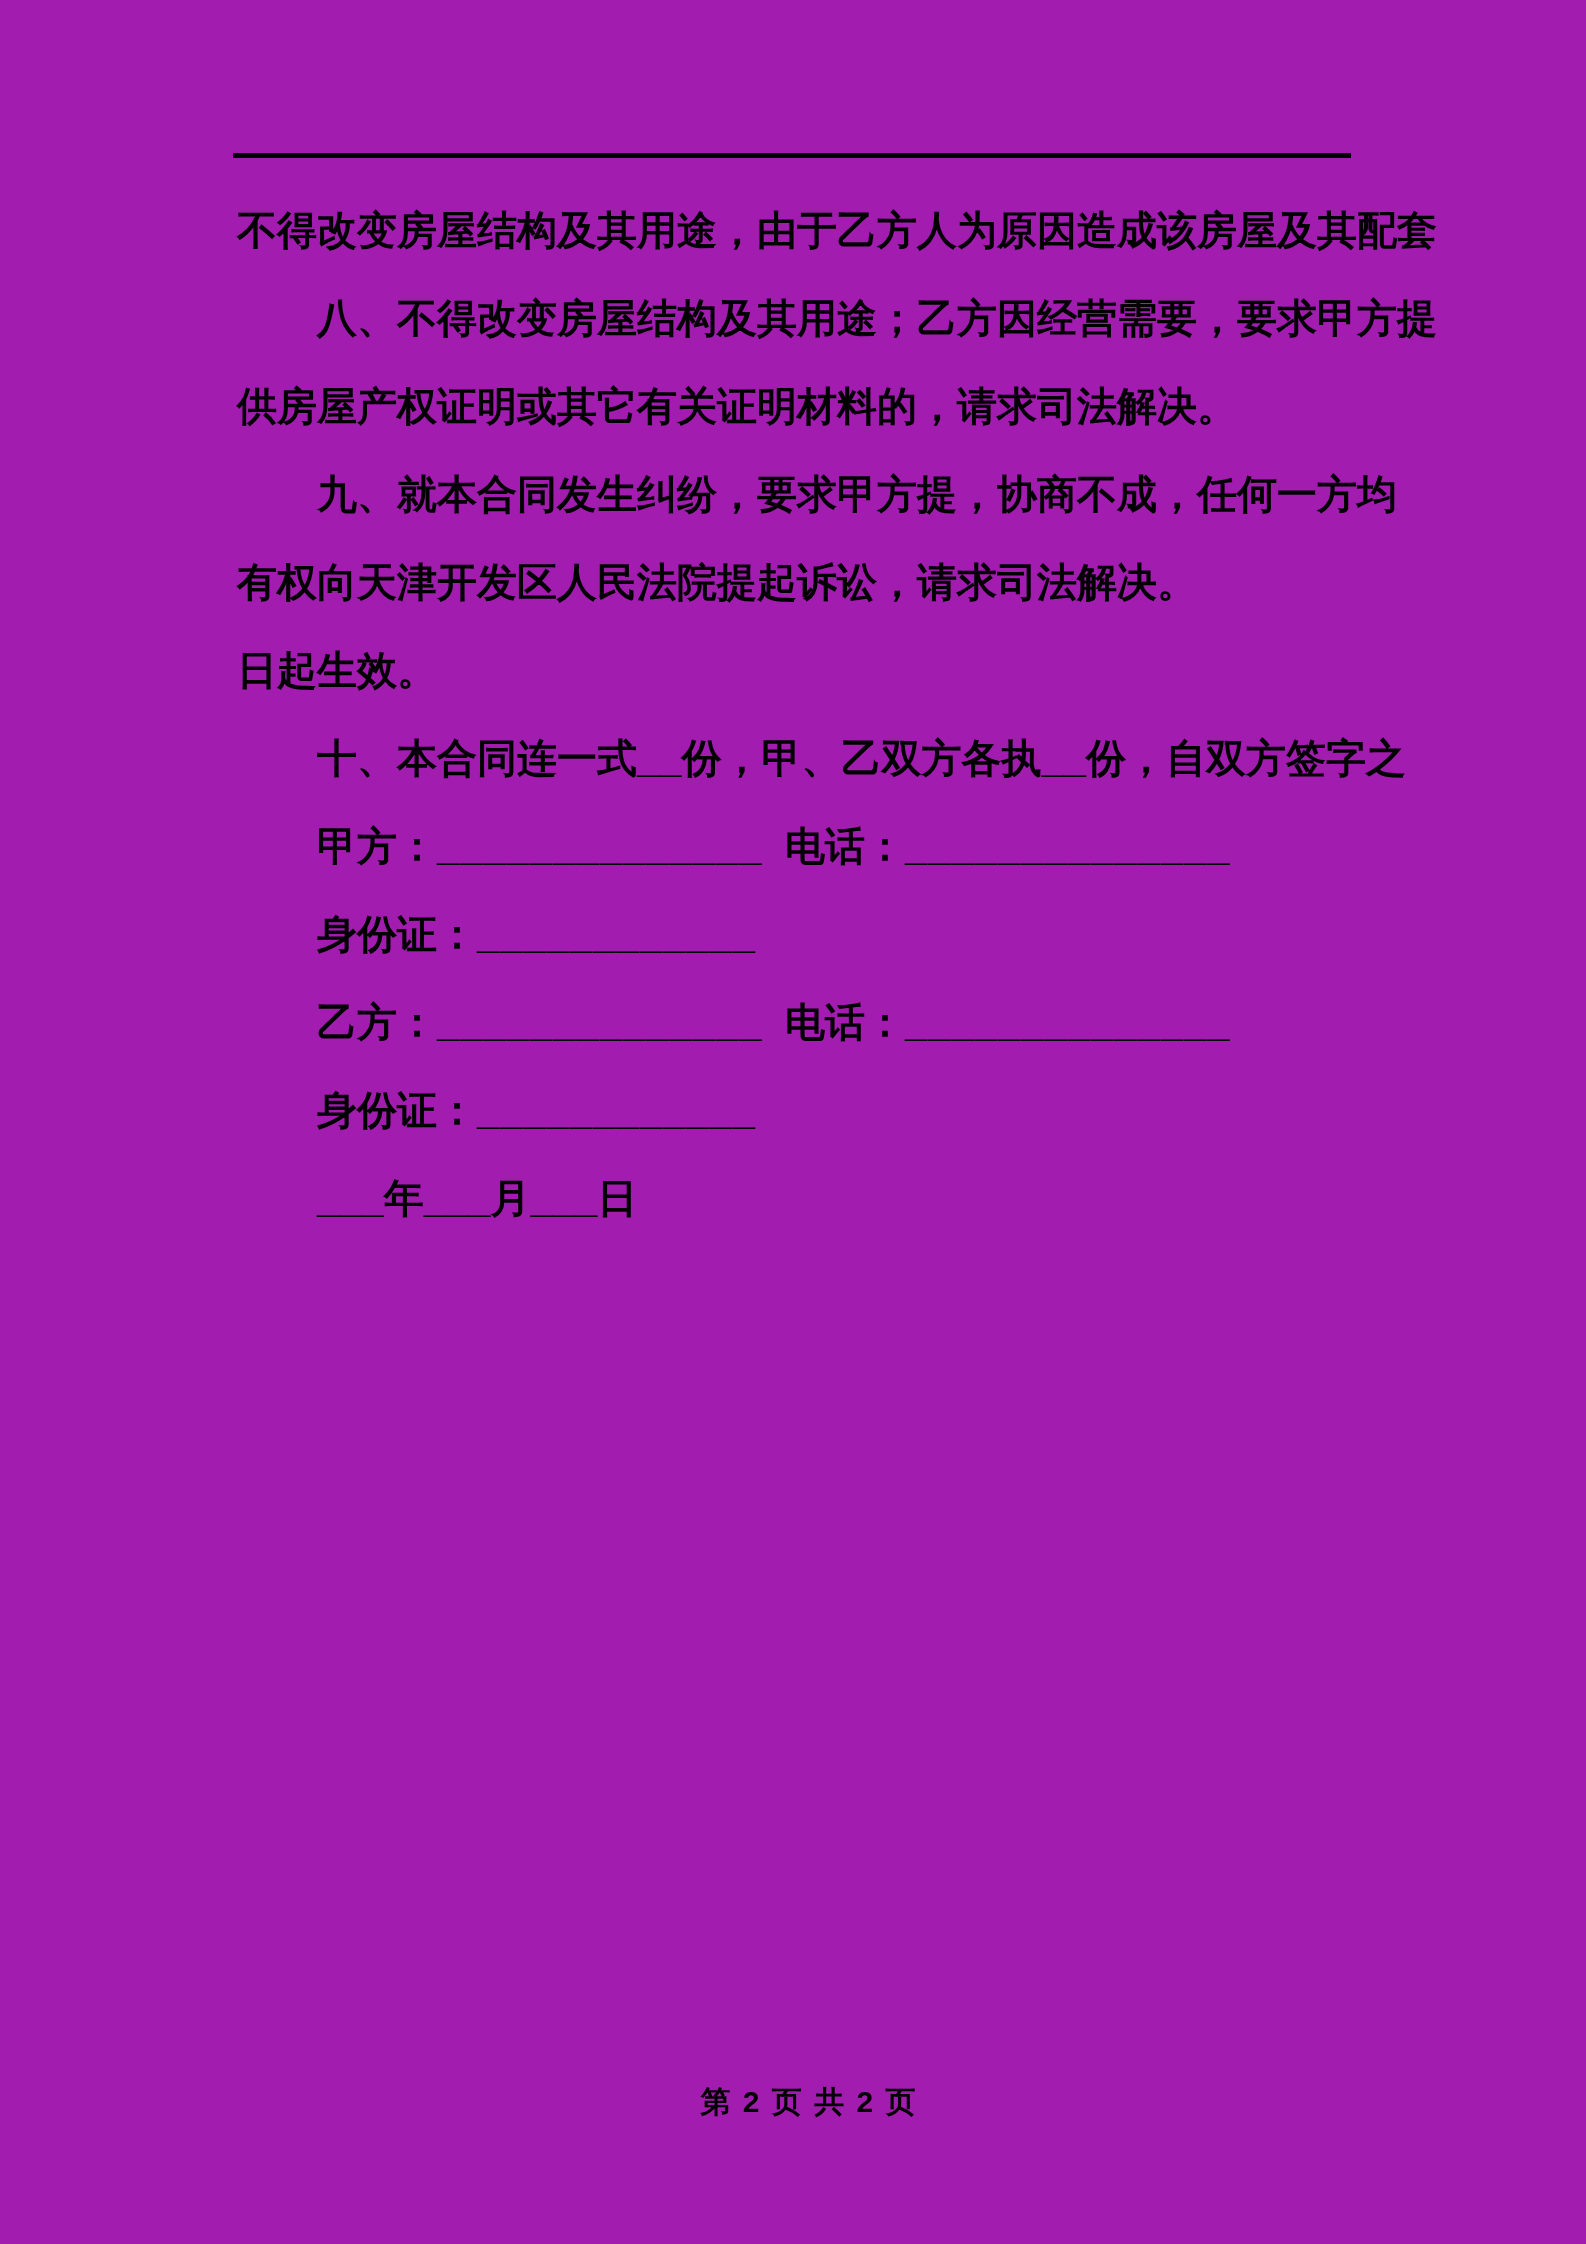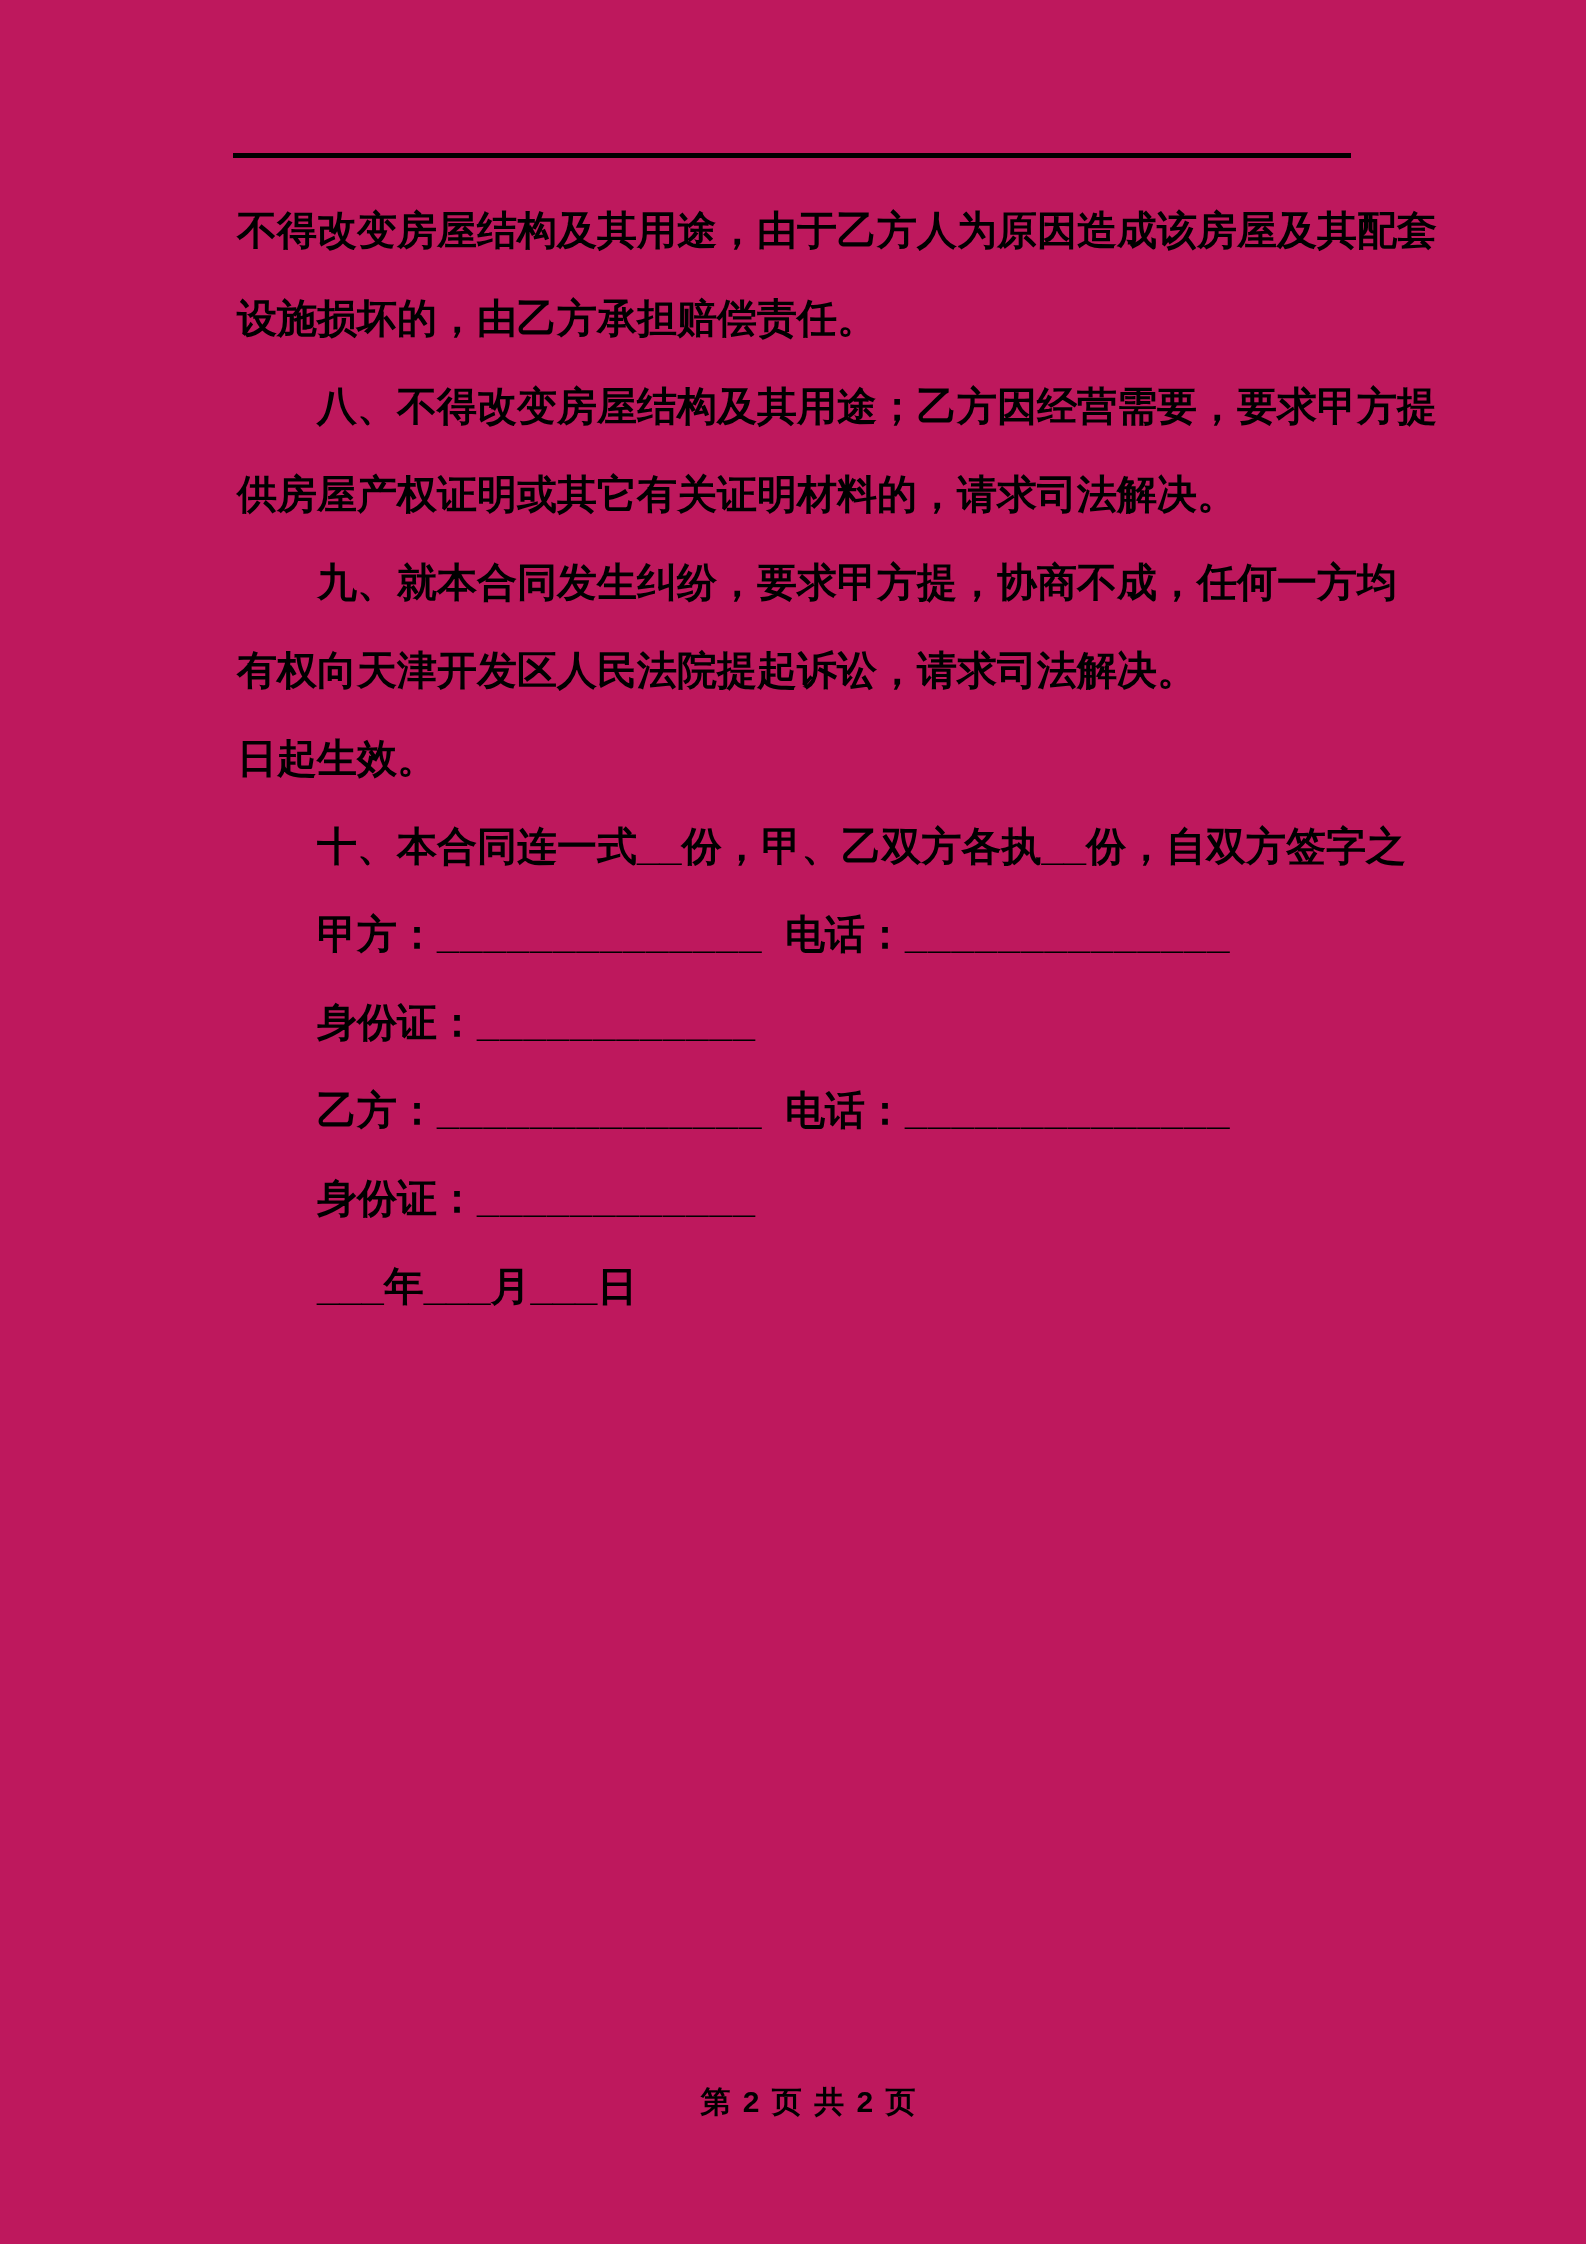--- a/index.html
+++ b/index.html
@@ -4,21 +4,21 @@
 <style>
   html, body {
     margin: 0;
     padding: 0;
     background: #ffffff;
   }
   .page {
     position: relative;
     width: 1586px;
     height: 2244px;
-    background: #be185d;
+    background: #a21caf;
     overflow: hidden;
     font-family: "Liberation Sans", sans-serif;
     color: #000000;
   }
   .header-rule {
     position: absolute;
     left: 233px;
     top: 153px;
     width: 1118px;
     height: 5px;
@@ -65,21 +65,20 @@
 <body>
 
 <div class="page">
 
   <div class="header-rule"></div>
 
   <div class="content">
 
     <div class="line">不得改变房屋结构及其用途，由于乙方人为原因造成该房屋及其配套</div>
 
-    <div class="line">设施损坏的，由乙方承担赔偿责任。</div>
 
     <div class="line indent">八、不得改变房屋结构及其用途；乙方因经营需要，要求甲方提</div>
 
     <div class="line">供房屋产权证明或其它有关证明材料的，请求司法解决。</div>
 
     <div class="line indent">九、就本合同发生纠纷，要求甲方提，协商不成，任何一方均</div>
 
     <div class="line">有权向天津开发区人民法院提起诉讼，请求司法解决。</div>
 
     <div class="line">日起生效。</div>

